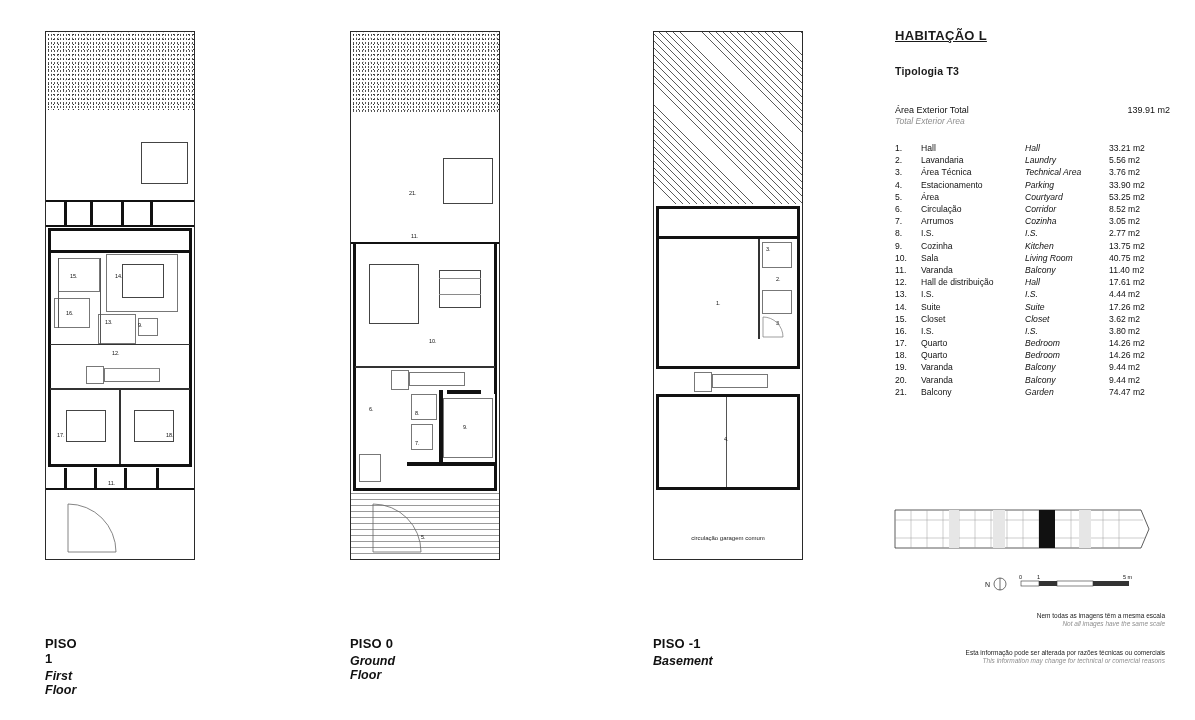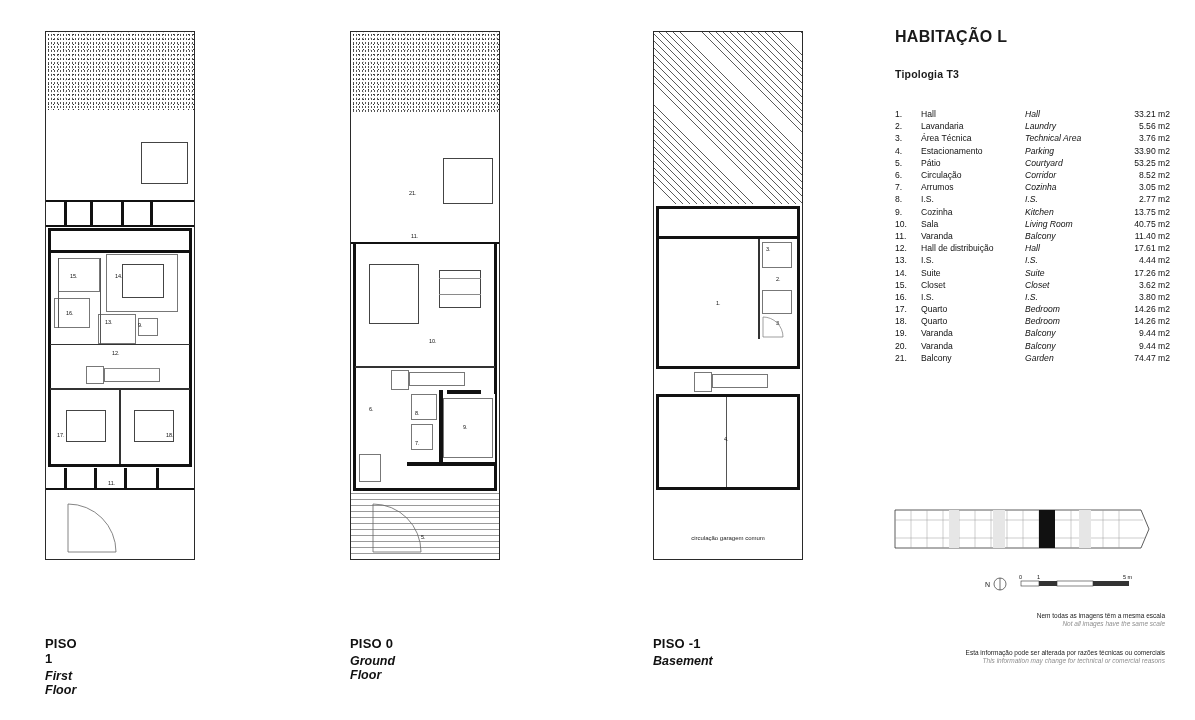--- a/index.html
+++ b/index.html
@@ -83,33 +83,33 @@
   .lnw { position:absolute; background:#8a8a8a; }
   .rm-num {
     position:absolute; font-size:5.5px; color:#111;
     font-family:"Liberation Sans", sans-serif;
   }
   .box-w { position:absolute; border:0.7px solid #444; background:#fff; }
   .box-g { position:absolute; border:0.7px solid #777; background:#fff; }
 
   
   .info { position:absolute; left:895px; top:28px; width:275px; }
-  .info h1 { font-size:16px; font-weight:bold; margin:0 0 22px 0; letter-spacing:.3px; }
+  .info h1 { font-size:13px; font-weight:bold; margin:0 0 22px 0; letter-spacing:.3px;text-decoration:underline; }
   .info h2 { font-size:10.5px; font-weight:bold; margin:0 0 28px 0; letter-spacing:.2px; }
   .sumrow { position:relative; margin-bottom:14px; }
   .sumrow .pt { font-size:9px; color:#111; }
   .sumrow .en { font-size:8.5px; color:#8e8e8e; font-style:italic; margin-top:1px; }
   .sumrow .val { position:absolute; right:0; top:0; font-size:9px; color:#111; text-align:right; }
 
   table.rooms { border-collapse:collapse; margin-top:16px; width:100%; }
   table.rooms td { font-size:8.6px; padding:1.1px 0; vertical-align:top; color:#111; }
   td.idx { width:26px; }
   td.pt  { width:104px; }
   td.en  { width:84px; color:#8e8e8e; font-style:italic; }
-  td.val { text-align:right; }
+  td.val { text-align:left; }
 
   
   .site-strip { position:absolute; left:893px; top:502px; width:258px; height:53px; }
   .scale-wrap { position:absolute; left:985px; top:575px; width:180px; height:22px; }
   .notes { position:absolute; left:893px; top:612px; width:272px; text-align:right; }
   .notes .n1 { font-size:6.5px; color:#222; }
   .notes .n1 i { color:#8e8e8e; display:block; margin-top:1px; }
   .notes .n2 { margin-top:22px; font-size:6.5px; color:#222; }
   .notes .n2 i { color:#8e8e8e; display:block; margin-top:1px; }
   .basement-note {
@@ -281,20 +281,25 @@
     <div class="plan-caption" style="left:653px; top:636px;">
       <div class="pt">PISO -1</div>
       <div class="en">Basement</div>
     </div>
   </div>
 
   <div class="info">
     <h1>HABITAÇÃO L</h1>
     <h2>Tipologia T3</h2>
 
+    <div class="sumrow">
+      <div class="pt">Área Exterior Total</div>
+      <div class="en">Total Exterior Area</div>
+      <div class="val">139.91 m2</div>
+    </div>
 
     <table class="rooms">
       <tbody>
         <tr>
             <td class="idx">1.</td>
             <td class="pt">Hall</td>
             <td class="en">Hall</td>
             <td class="val">33.21 m2</td>
           </tr>
         <tr>
@@ -310,21 +315,21 @@
             <td class="val">3.76 m2</td>
           </tr>
         <tr>
             <td class="idx">4.</td>
             <td class="pt">Estacionamento</td>
             <td class="en">Parking</td>
             <td class="val">33.90 m2</td>
           </tr>
         <tr>
             <td class="idx">5.</td>
-            <td class="pt">Pátio</td>
+            <td class="pt">Área</td>
             <td class="en">Courtyard</td>
             <td class="val">53.25 m2</td>
           </tr>
         <tr>
             <td class="idx">6.</td>
             <td class="pt">Circulação</td>
             <td class="en">Corridor</td>
             <td class="val">8.52 m2</td>
           </tr>
         <tr>

